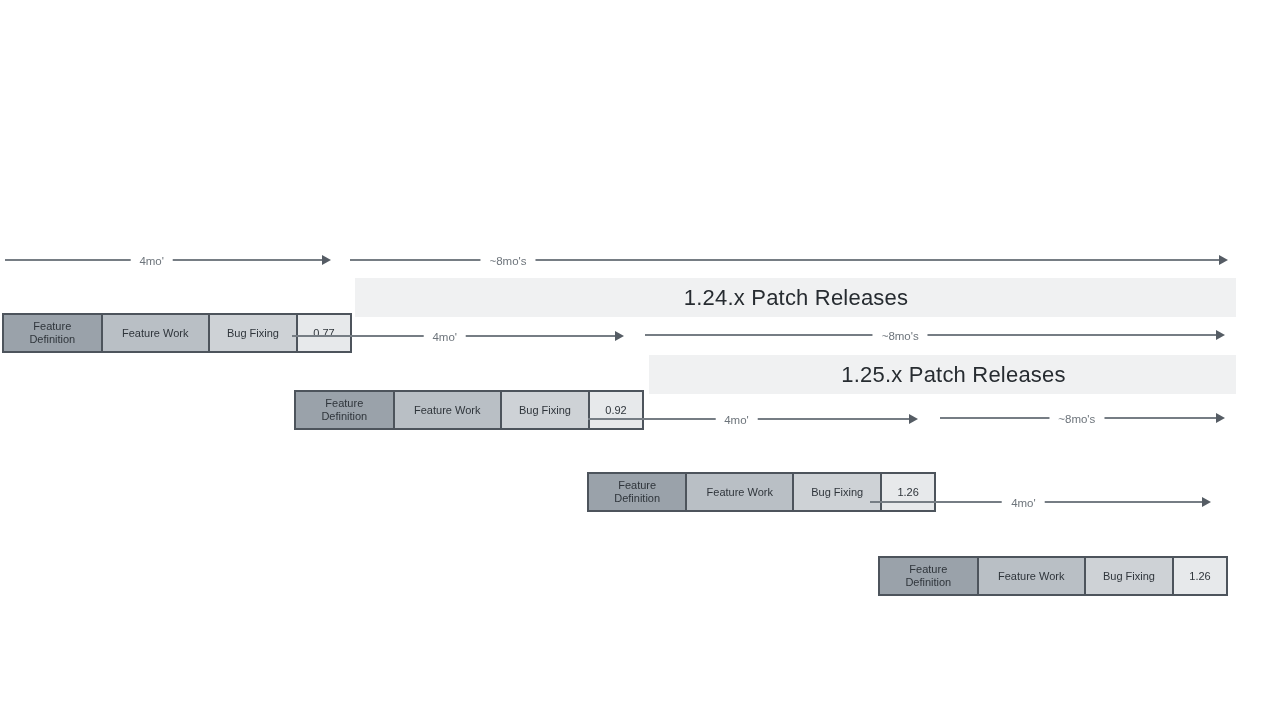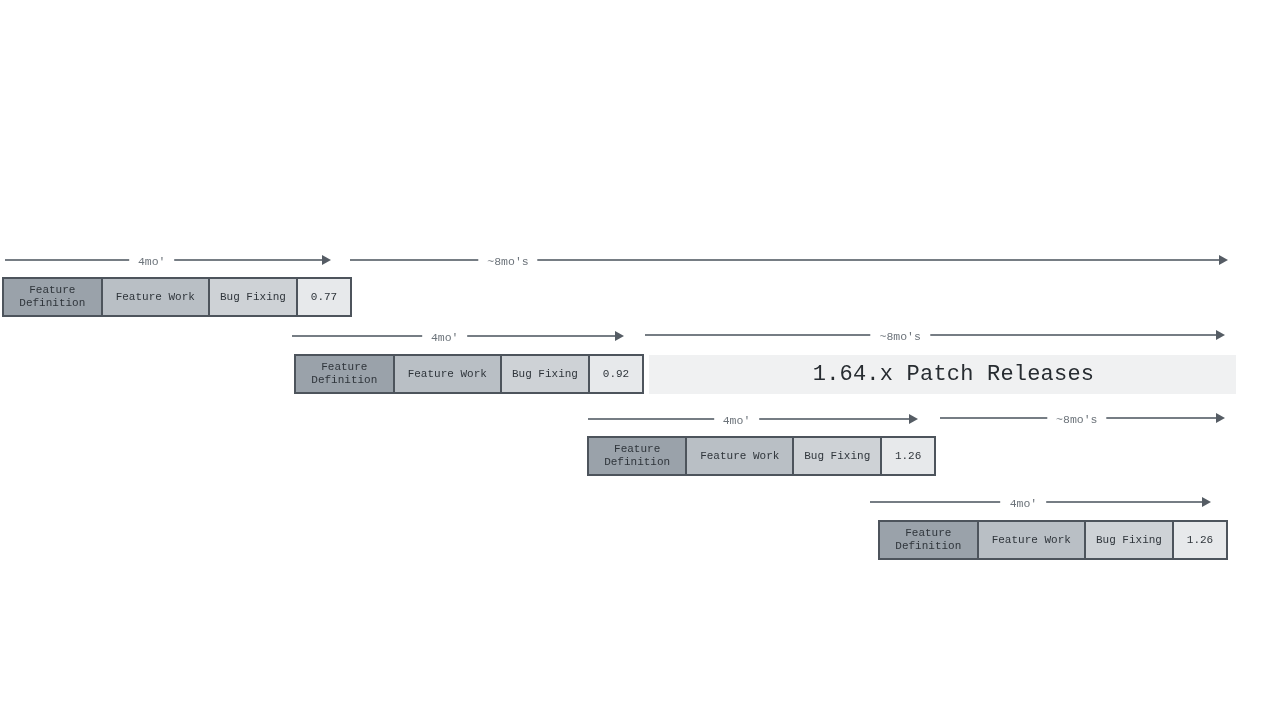--- a/index.html
+++ b/index.html
@@ -1,35 +1,35 @@
 <!DOCTYPE html>
 <html><head>
 <meta charset="utf-8">
 <style>
   html,body{margin:0;padding:0;background:#ffffff;}
   .canvas{
     position:relative;width:1236px;height:719px;background:#ffffff;overflow:hidden;
-    font-family:Liberation Mono, monospace;
+    font-family:Liberation Sans, sans-serif;
   }
   
   .arrow{position:absolute;height:18px;}
   .arrow .line{position:absolute;left:0;right:7px;top:5px;border-top:2px solid #767d84;}
   .arrow .head{
     position:absolute;right:0;top:1px;width:0;height:0;
     border-left:9px solid #555c64;border-top:5px solid transparent;border-bottom:5px solid transparent;
   }
   .arrow .lbl{
     position:absolute;top:0;transform:translateX(-50%);
     background:#ffffff;padding:0 9px;font-size:11.5px;line-height:15px;color:#6d747b;
     white-space:nowrap;
   }
   
   .bar{
     position:absolute;height:40px;display:flex;box-sizing:border-box;
-    border:2px solid #4d545c;background:#bef264;
+    border:2px solid #4d545c;background:#bef264;margin-top:36px;
   }
   .seg{
     display:flex;align-items:center;justify-content:center;text-align:center;
     font-size:11px;line-height:13px;color:#2f353b;
     border-right:2px solid #4d545c;box-sizing:border-box;padding:0 6px;
   }
   .seg:last-child{border-right:none;}
   .seg.fd{width:28.5%;background:#9aa2aa;}
   .seg.fw{width:31%;background:#b9bfc5;}
   .seg.bf{width:25.5%;background:#ced2d6;}
@@ -55,38 +55,39 @@
     <div class="line"></div>
     <div class="head"></div>
     <div class="lbl" style="left:18%">~8mo's</div>
   </div>
   <div class="bar" style="left:2px;top:277px;width:350px">
     <div class="seg fd">Feature Definition</div>
     <div class="seg fw">Feature Work</div>
     <div class="seg bf">Bug Fixing</div>
     <div class="seg ver">0.77</div>
   </div>
+  <div class="patch" style="left:355px;top:278px;width:882px">1.24.x Patch Releases</div>
 
   <div class="arrow" style="left:292px;top:330px;width:332px">
     <div class="line"></div>
     <div class="head"></div>
     <div class="lbl" style="left:46%">4mo'</div>
   </div>
   <div class="arrow" style="left:645px;top:329px;width:580px">
     <div class="line"></div>
     <div class="head"></div>
     <div class="lbl" style="left:44%">~8mo's</div>
   </div>
   <div class="bar" style="left:294px;top:354px;width:350px">
     <div class="seg fd">Feature Definition</div>
     <div class="seg fw">Feature Work</div>
     <div class="seg bf">Bug Fixing</div>
     <div class="seg ver">0.92</div>
   </div>
-  <div class="patch" style="left:649px;top:355px;width:609px">1.64.x Patch Releases</div>
+  <div class="patch" style="left:649px;top:355px;width:609px">1.25.x Patch Releases</div>
 
   <div class="arrow" style="left:588px;top:413px;width:330px">
     <div class="line"></div>
     <div class="head"></div>
     <div class="lbl" style="left:45%">4mo'</div>
   </div>
   <div class="arrow" style="left:940px;top:412px;width:285px">
     <div class="line"></div>
     <div class="head"></div>
     <div class="lbl" style="left:48%">~8mo's</div>

